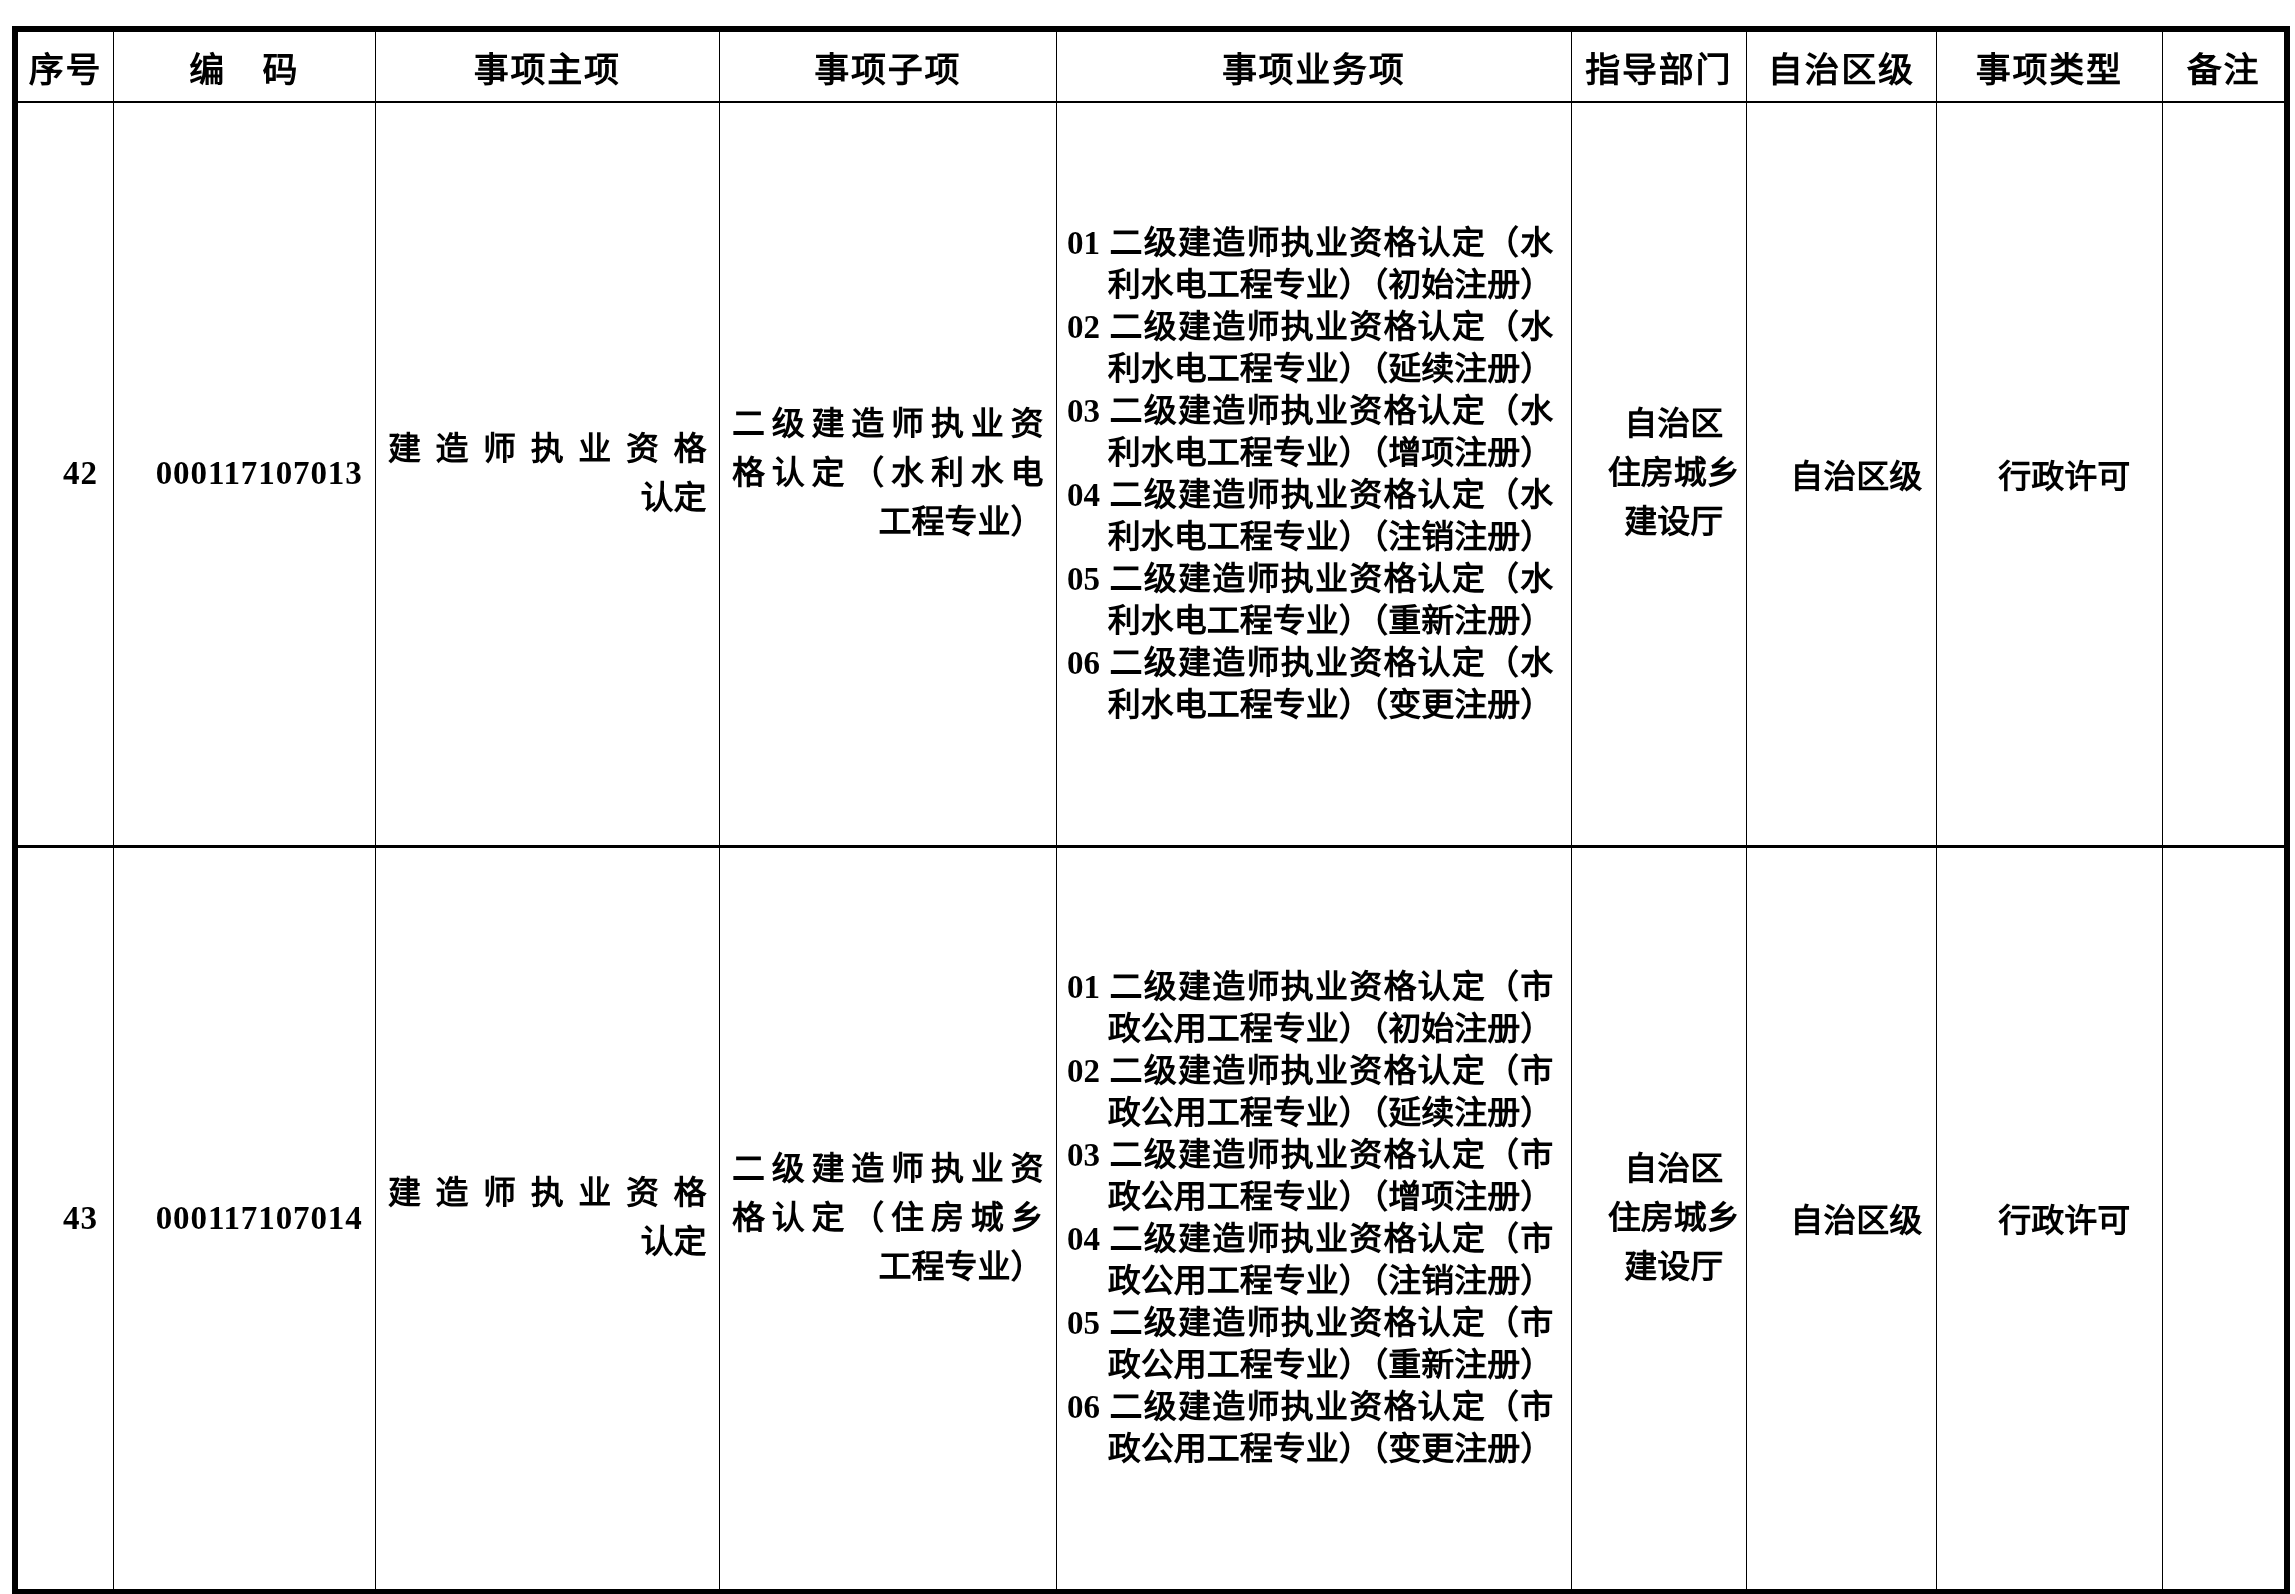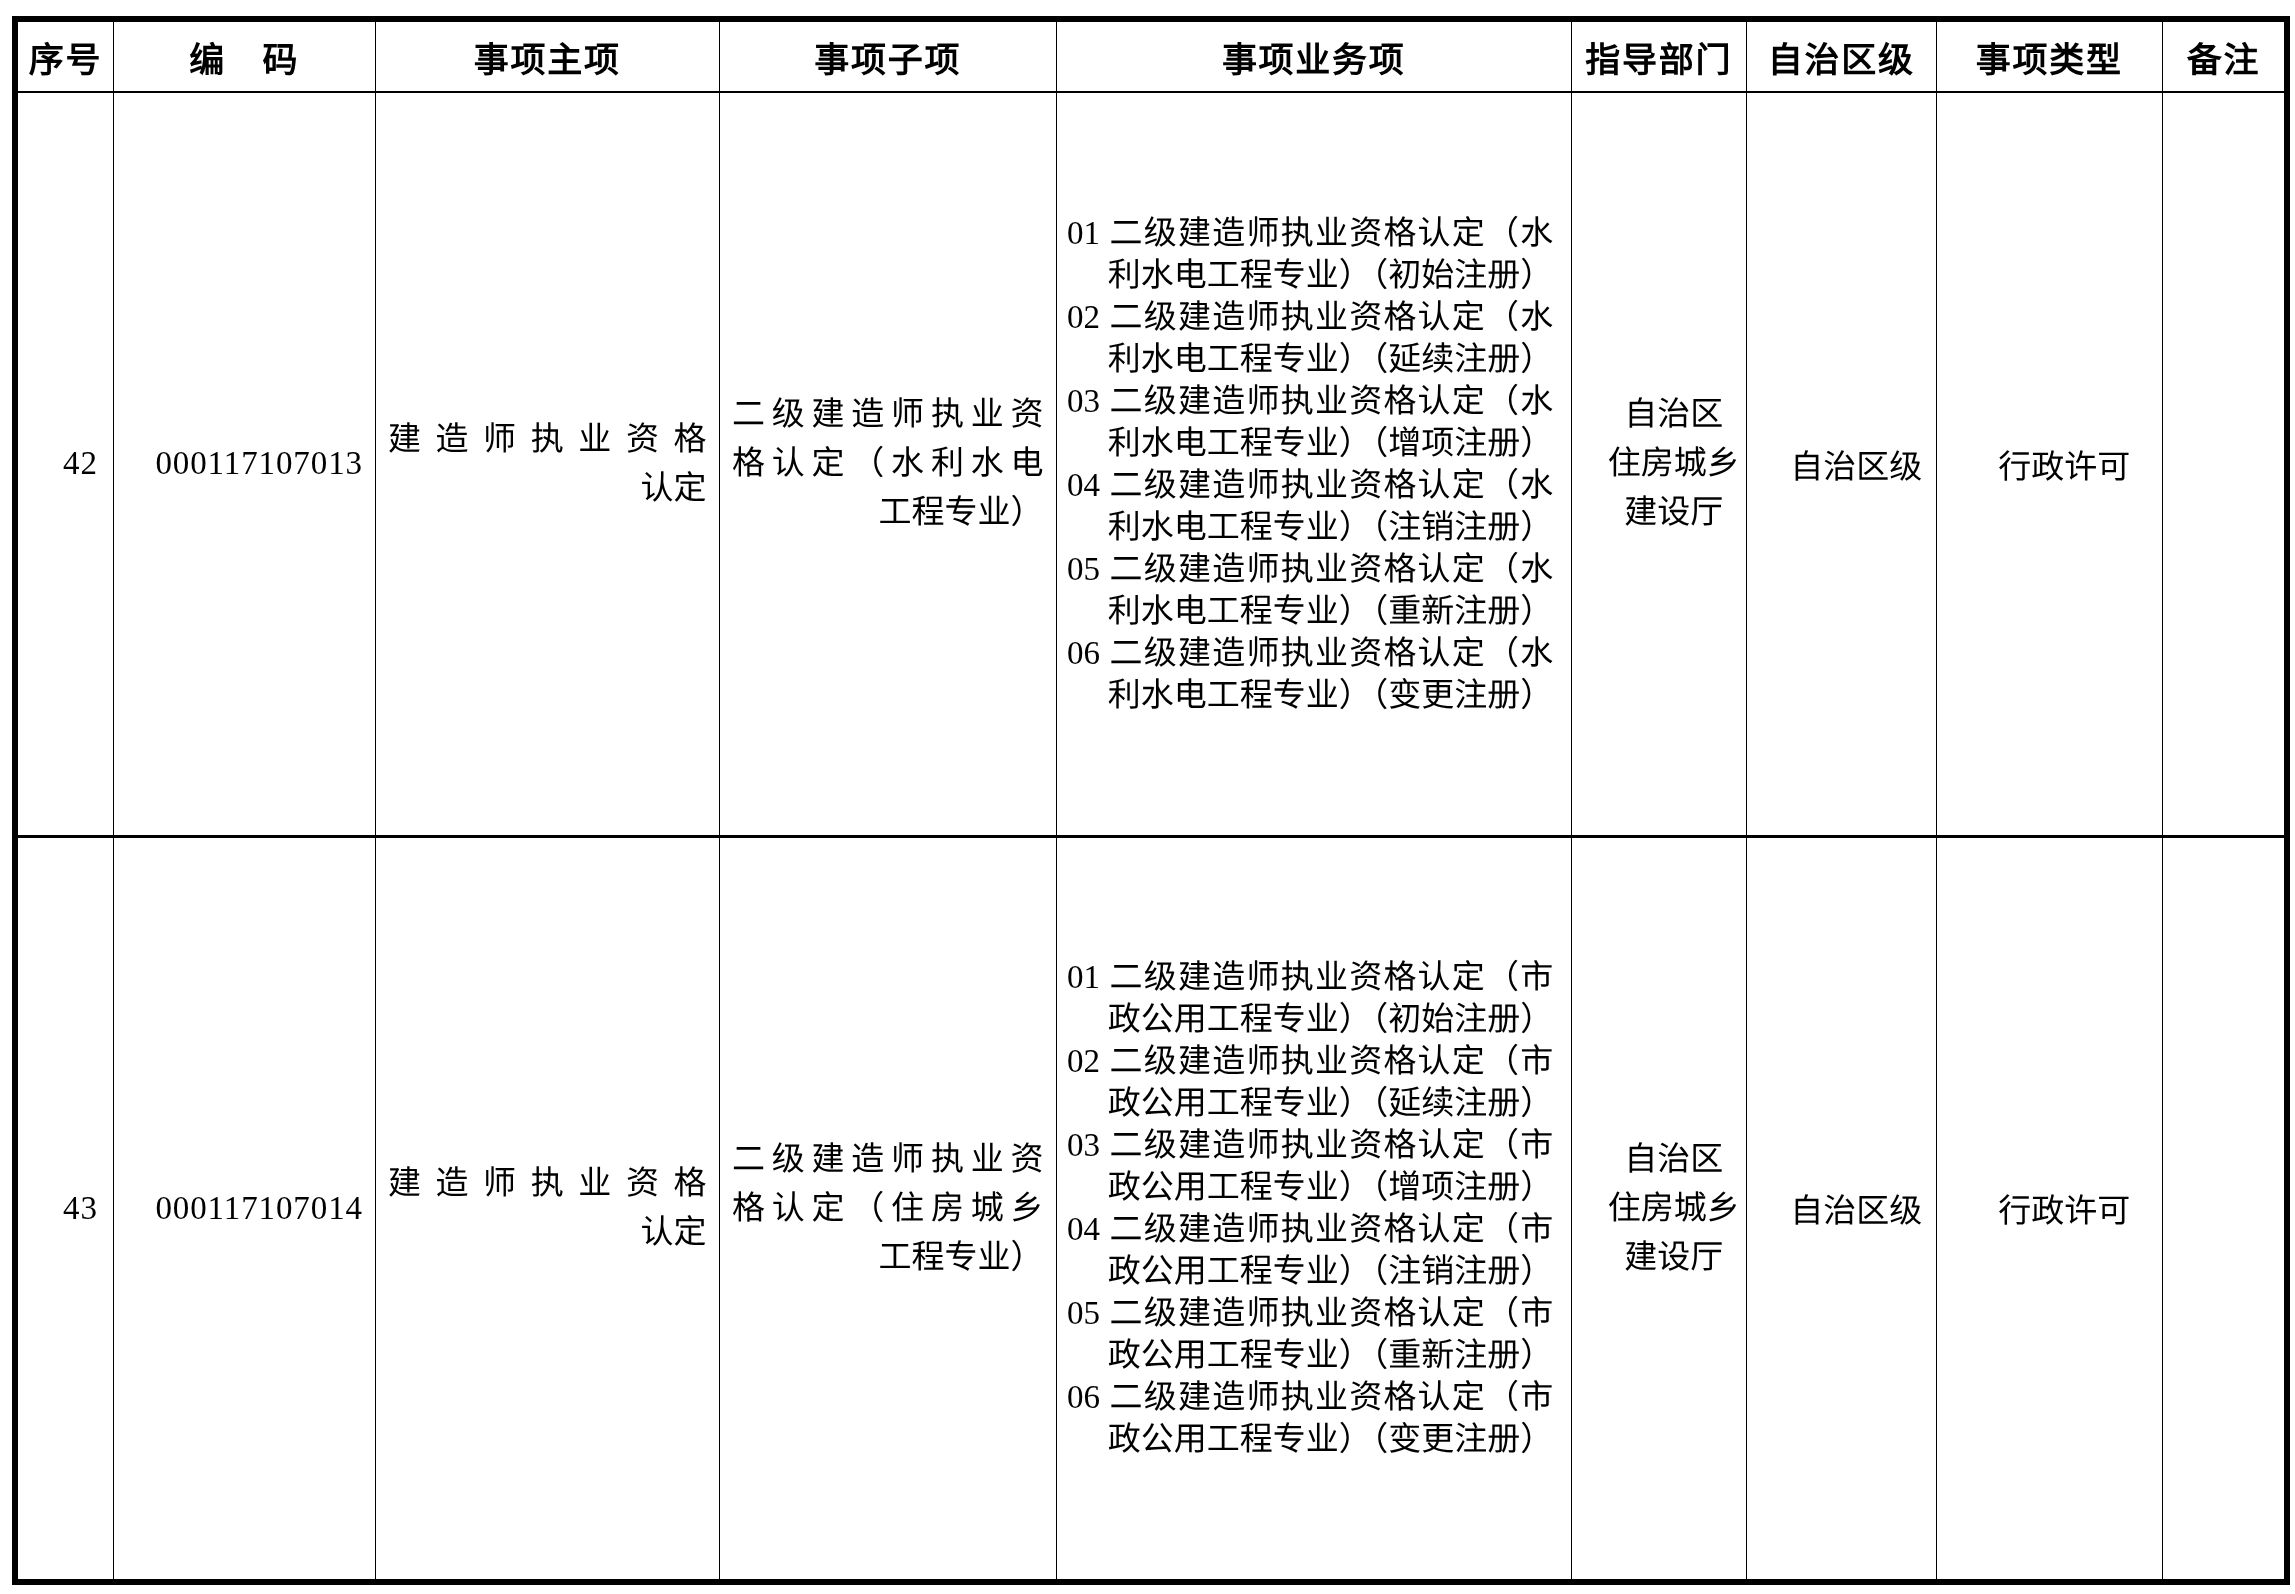--- a/index.html
+++ b/index.html
@@ -10,33 +10,35 @@
     height: 1594px;
     font-family: "Liberation Serif", "DejaVu Serif", serif;
     color: #000;
   }
   .sheet {
     box-sizing: border-box;
     width: 2295px;
     height: 1156px;
     padding: 15.7px 12.2px 15px 12.2px;
     background: #fff;
+    margin-top: 10px;
   }
   table.doc-table {
     width: 2271px;
     height: 1564px;
     border-collapse: collapse;
     table-layout: fixed;
     border: 6.1px solid #000;
   }
   th, td {
     border: 1.7px solid #000;
     padding: 0;
     box-sizing: border-box;
     overflow: hidden;
+    font-weight: bold;
   }
   thead tr { height: 73px; }
   thead th {
     border-bottom: 2.6px solid #000;
     font-size: 35px;
     font-weight: bold;
     text-align: center;
     vertical-align: middle;
     letter-spacing: 1.7px;
   }

